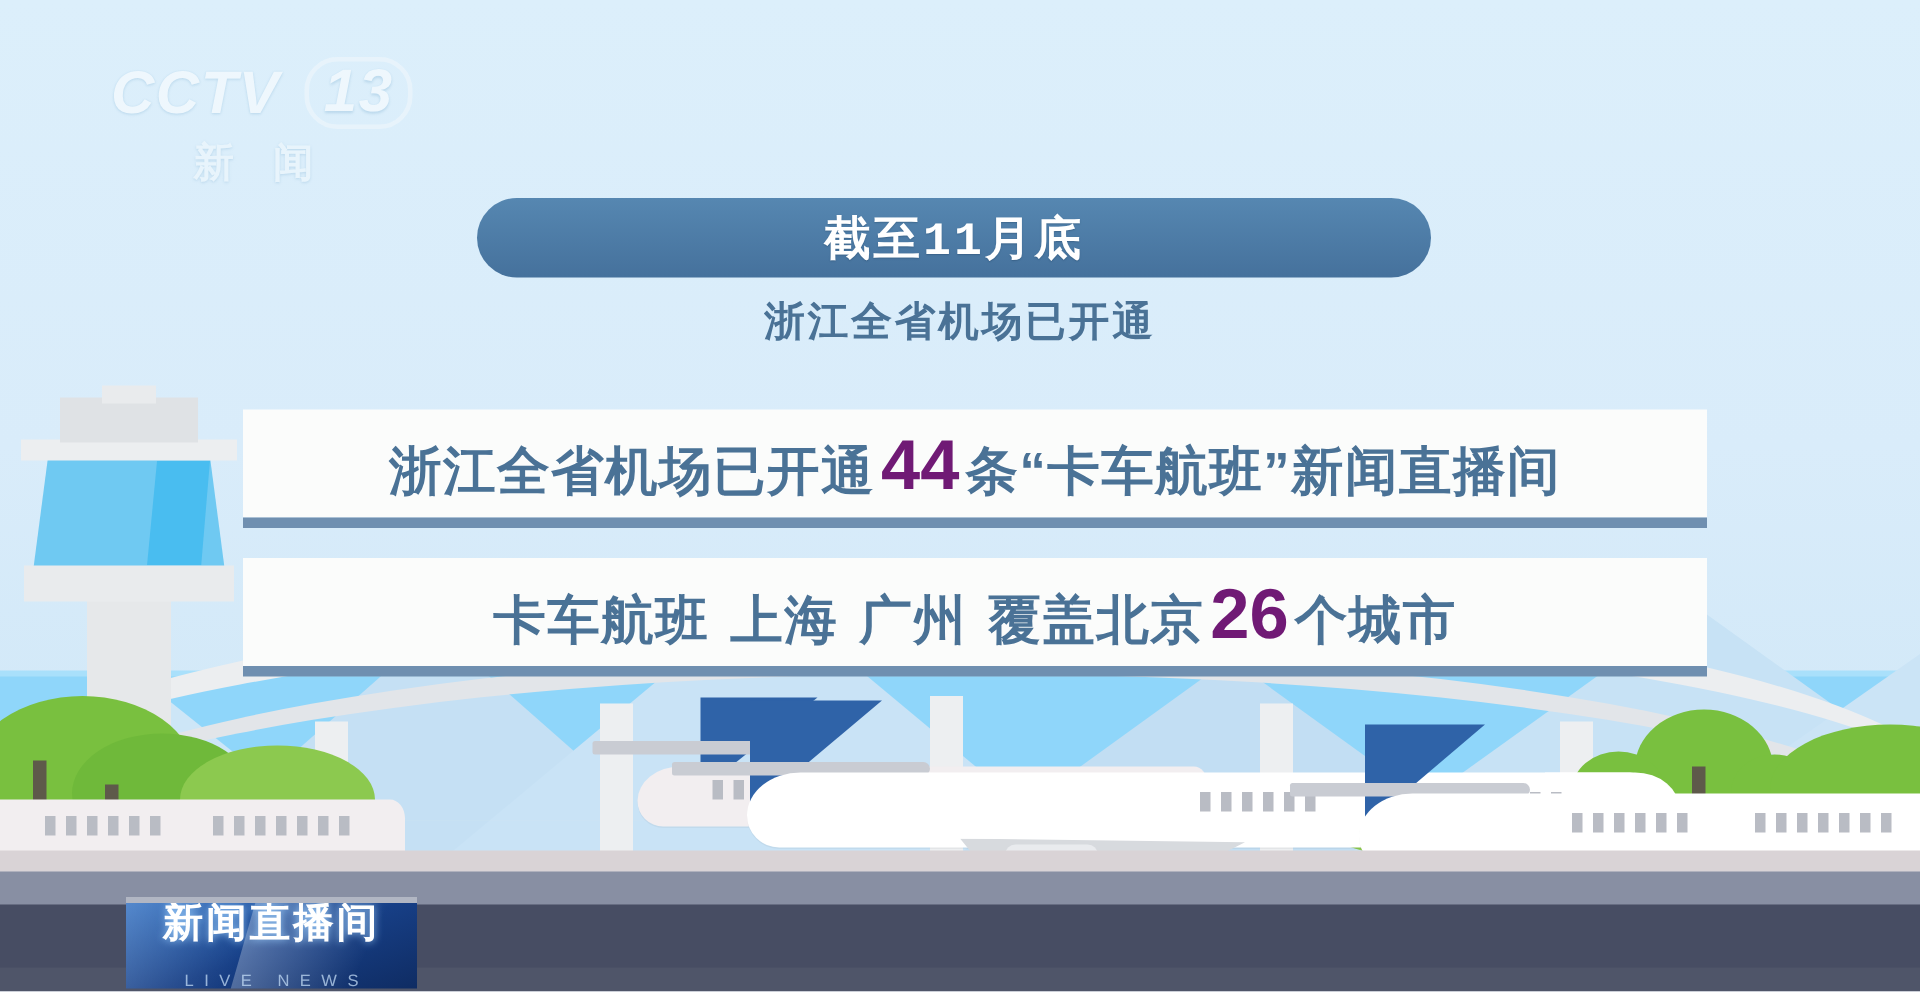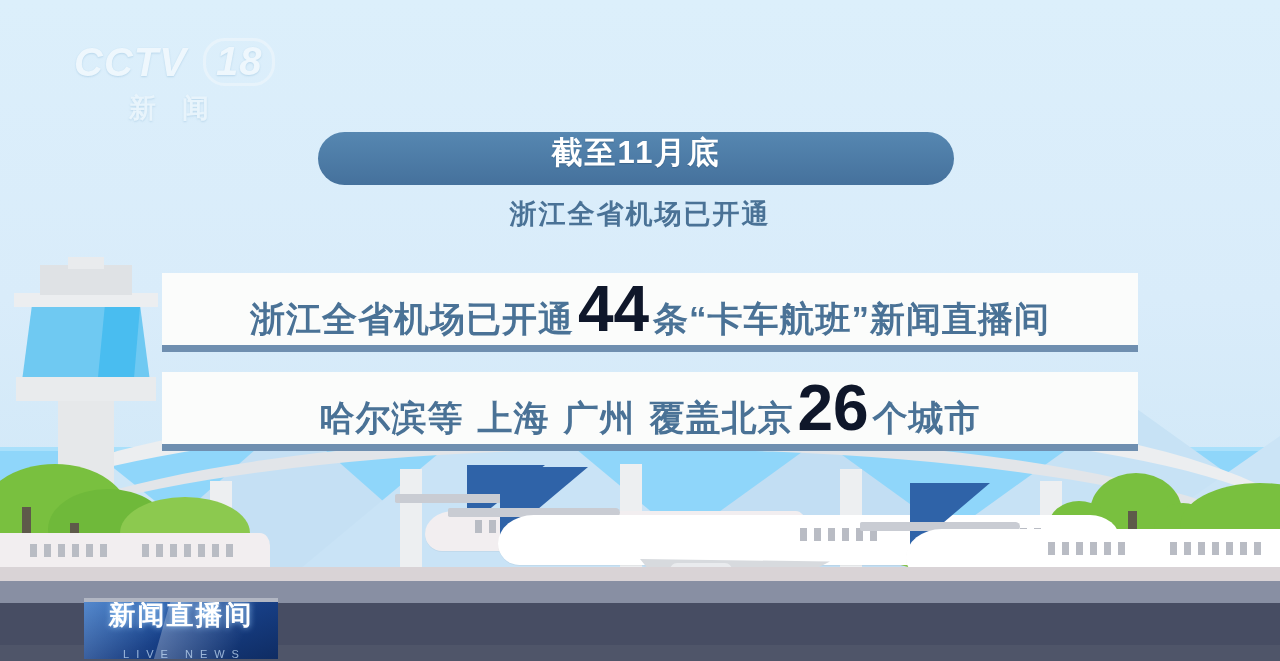--- a/index.html
+++ b/index.html
@@ -148,21 +148,21 @@
     font-size: 27px; font-weight: 700; color: #f4fafd;
     text-shadow: 0 1px 2px rgba(120,170,205,.6);
   }
 
   
   .pill {
     position: absolute; left: 318px; top: 132px;
     width: 636px; height: 53px;
     background: linear-gradient(180deg, #5687b1 0%, #45719c 100%);
     border-radius: 30px;
-    display: flex; justify-content: center;
+    display: flex; align-items: center; justify-content: center; font-family: Liberation Mono, monospace;
   }
   .pill-text {
     color: #ffffff; font-size: 31px; font-weight: 700; letter-spacing: 2px;
     text-shadow: 0 1px 1px rgba(30,60,90,.35);
   }
   .subtitle {
     position: absolute; left: 0; right: 0; top: 196px;
     text-align: center;
     color: #4a7296; font-size: 27px; font-weight: 700; letter-spacing: 2px;
   }
@@ -183,21 +183,21 @@
     display: flex; align-items: baseline; white-space: nowrap;
     width: 100%; justify-content: center;
     padding: 0 18px;
     text-align: right;
   }
   .ctext {
     color: #4a7296; font-size: 35px; font-weight: 700; letter-spacing: 1px;
     line-height: 1;
   }
   .cnum {
-    color: #0f172a; font-size: 64px; font-weight: 700; line-height: 1;
+    color: #701a75; font-size: 47px; font-weight: 700; line-height: 1;
     padding: 0 4px; letter-spacing: 0;
   }
   .gap { display: inline-block; width: 14px; }
 
   
   .newsbug {
     position: absolute; left: 84px; bottom: 2px;
     width: 194px; height: 57px;
     background:
       linear-gradient(115deg, rgba(255,255,255,.20) 0%, rgba(255,255,255,0) 42%),
@@ -376,21 +376,21 @@
     <div class="tarmac-light"></div>
     <div class="tarmac-mid"></div>
     <div class="tarmac-dark"></div>
     <div class="tarmac-dark2"></div>
   </div>
 
   <div class="cctv-logo">
     <div class="cctv-top">
       <span>CCTV</span>
       <span class="cctv-slash"></span>
-      <span class="cctv-13">18</span>
+      <span class="cctv-13">13</span>
     </div>
     <div class="cctv-sub">
       <span>新</span>
       <span>闻</span>
     </div>
   </div>
 
   <div class="pill">
     <span class="pill-text">截至11月底</span>
   </div>
@@ -399,21 +399,21 @@
   <div class="card" id="card-1">
     <div class="card-inner">
       <span class="ctext">浙江全省机场已开通</span>
       <span class="cnum">44</span>
       <span class="ctext">条“卡车航班”新闻直播间</span>
     </div>
   </div>
 
   <div class="card" id="card-2">
     <div class="card-inner">
-      <span class="ctext">哈尔滨等</span>
+      <span class="ctext">卡车航班</span>
       <span class="gap"></span>
       <span class="ctext">上海</span>
       <span class="gap"></span>
       <span class="ctext">广州</span>
       <span class="gap"></span>
       <span class="ctext">覆盖北京</span>
       <span class="cnum">26</span>
       <span class="ctext">个城市</span>
     </div>
   </div>

